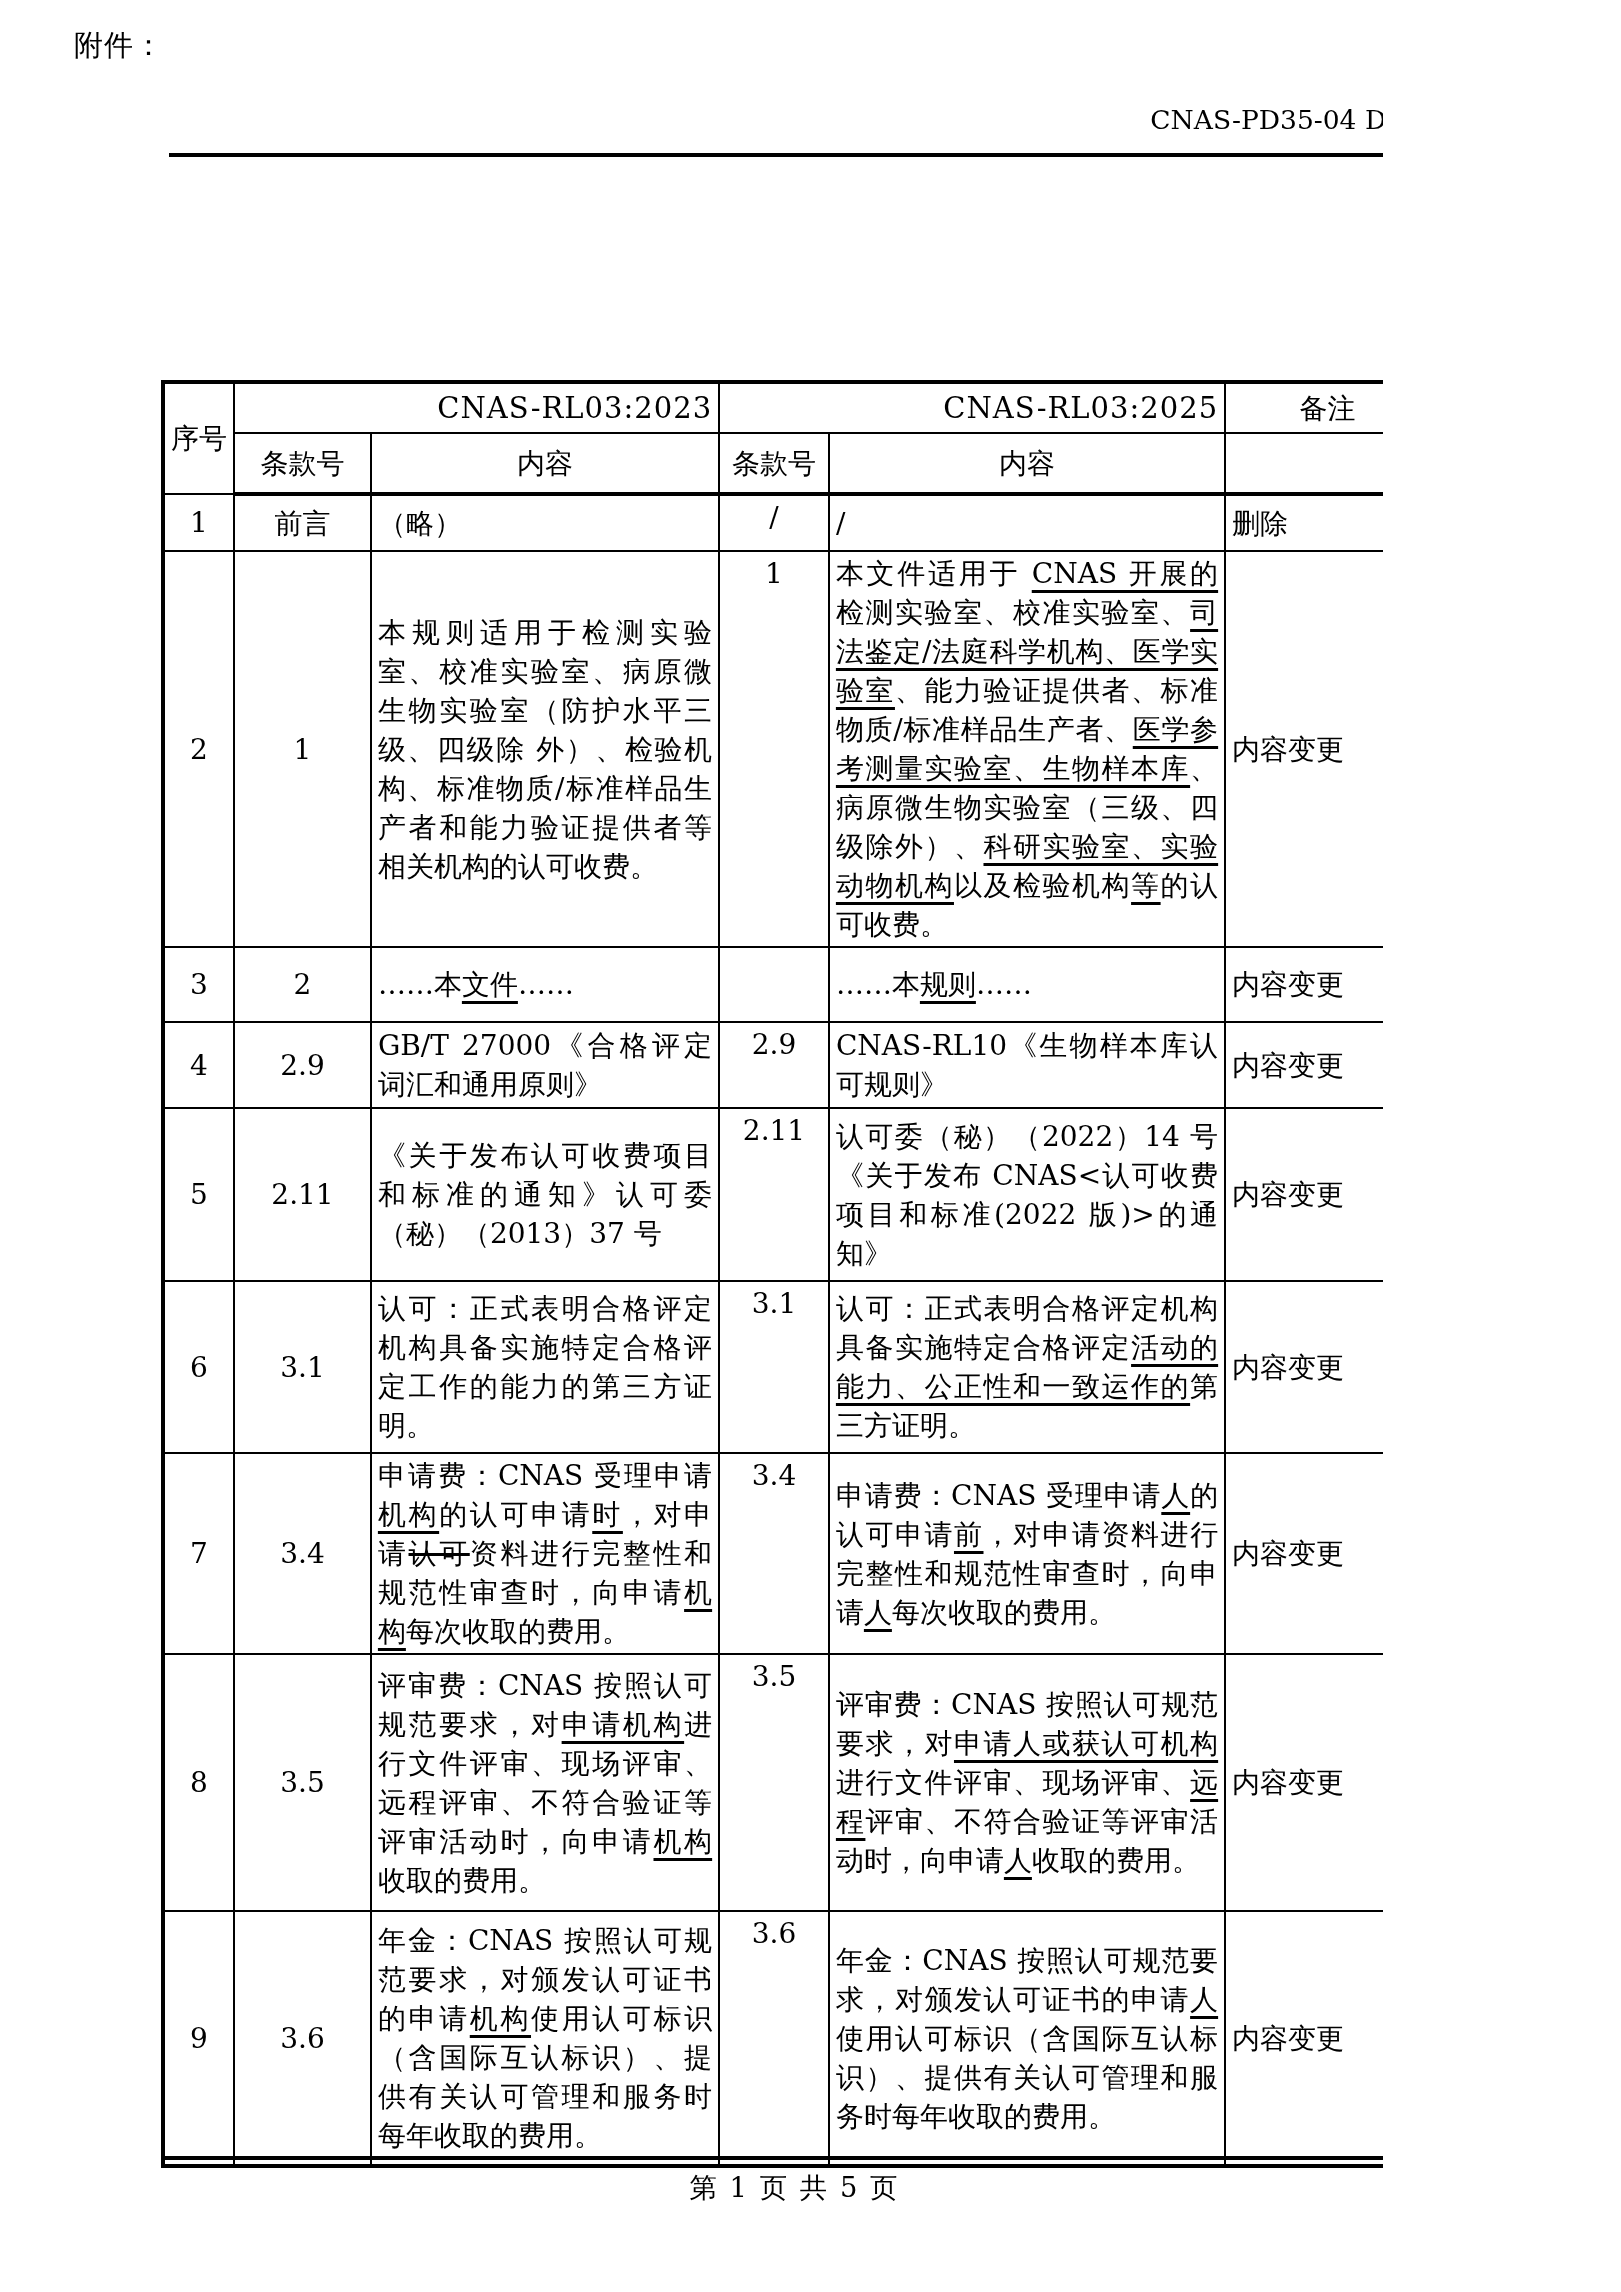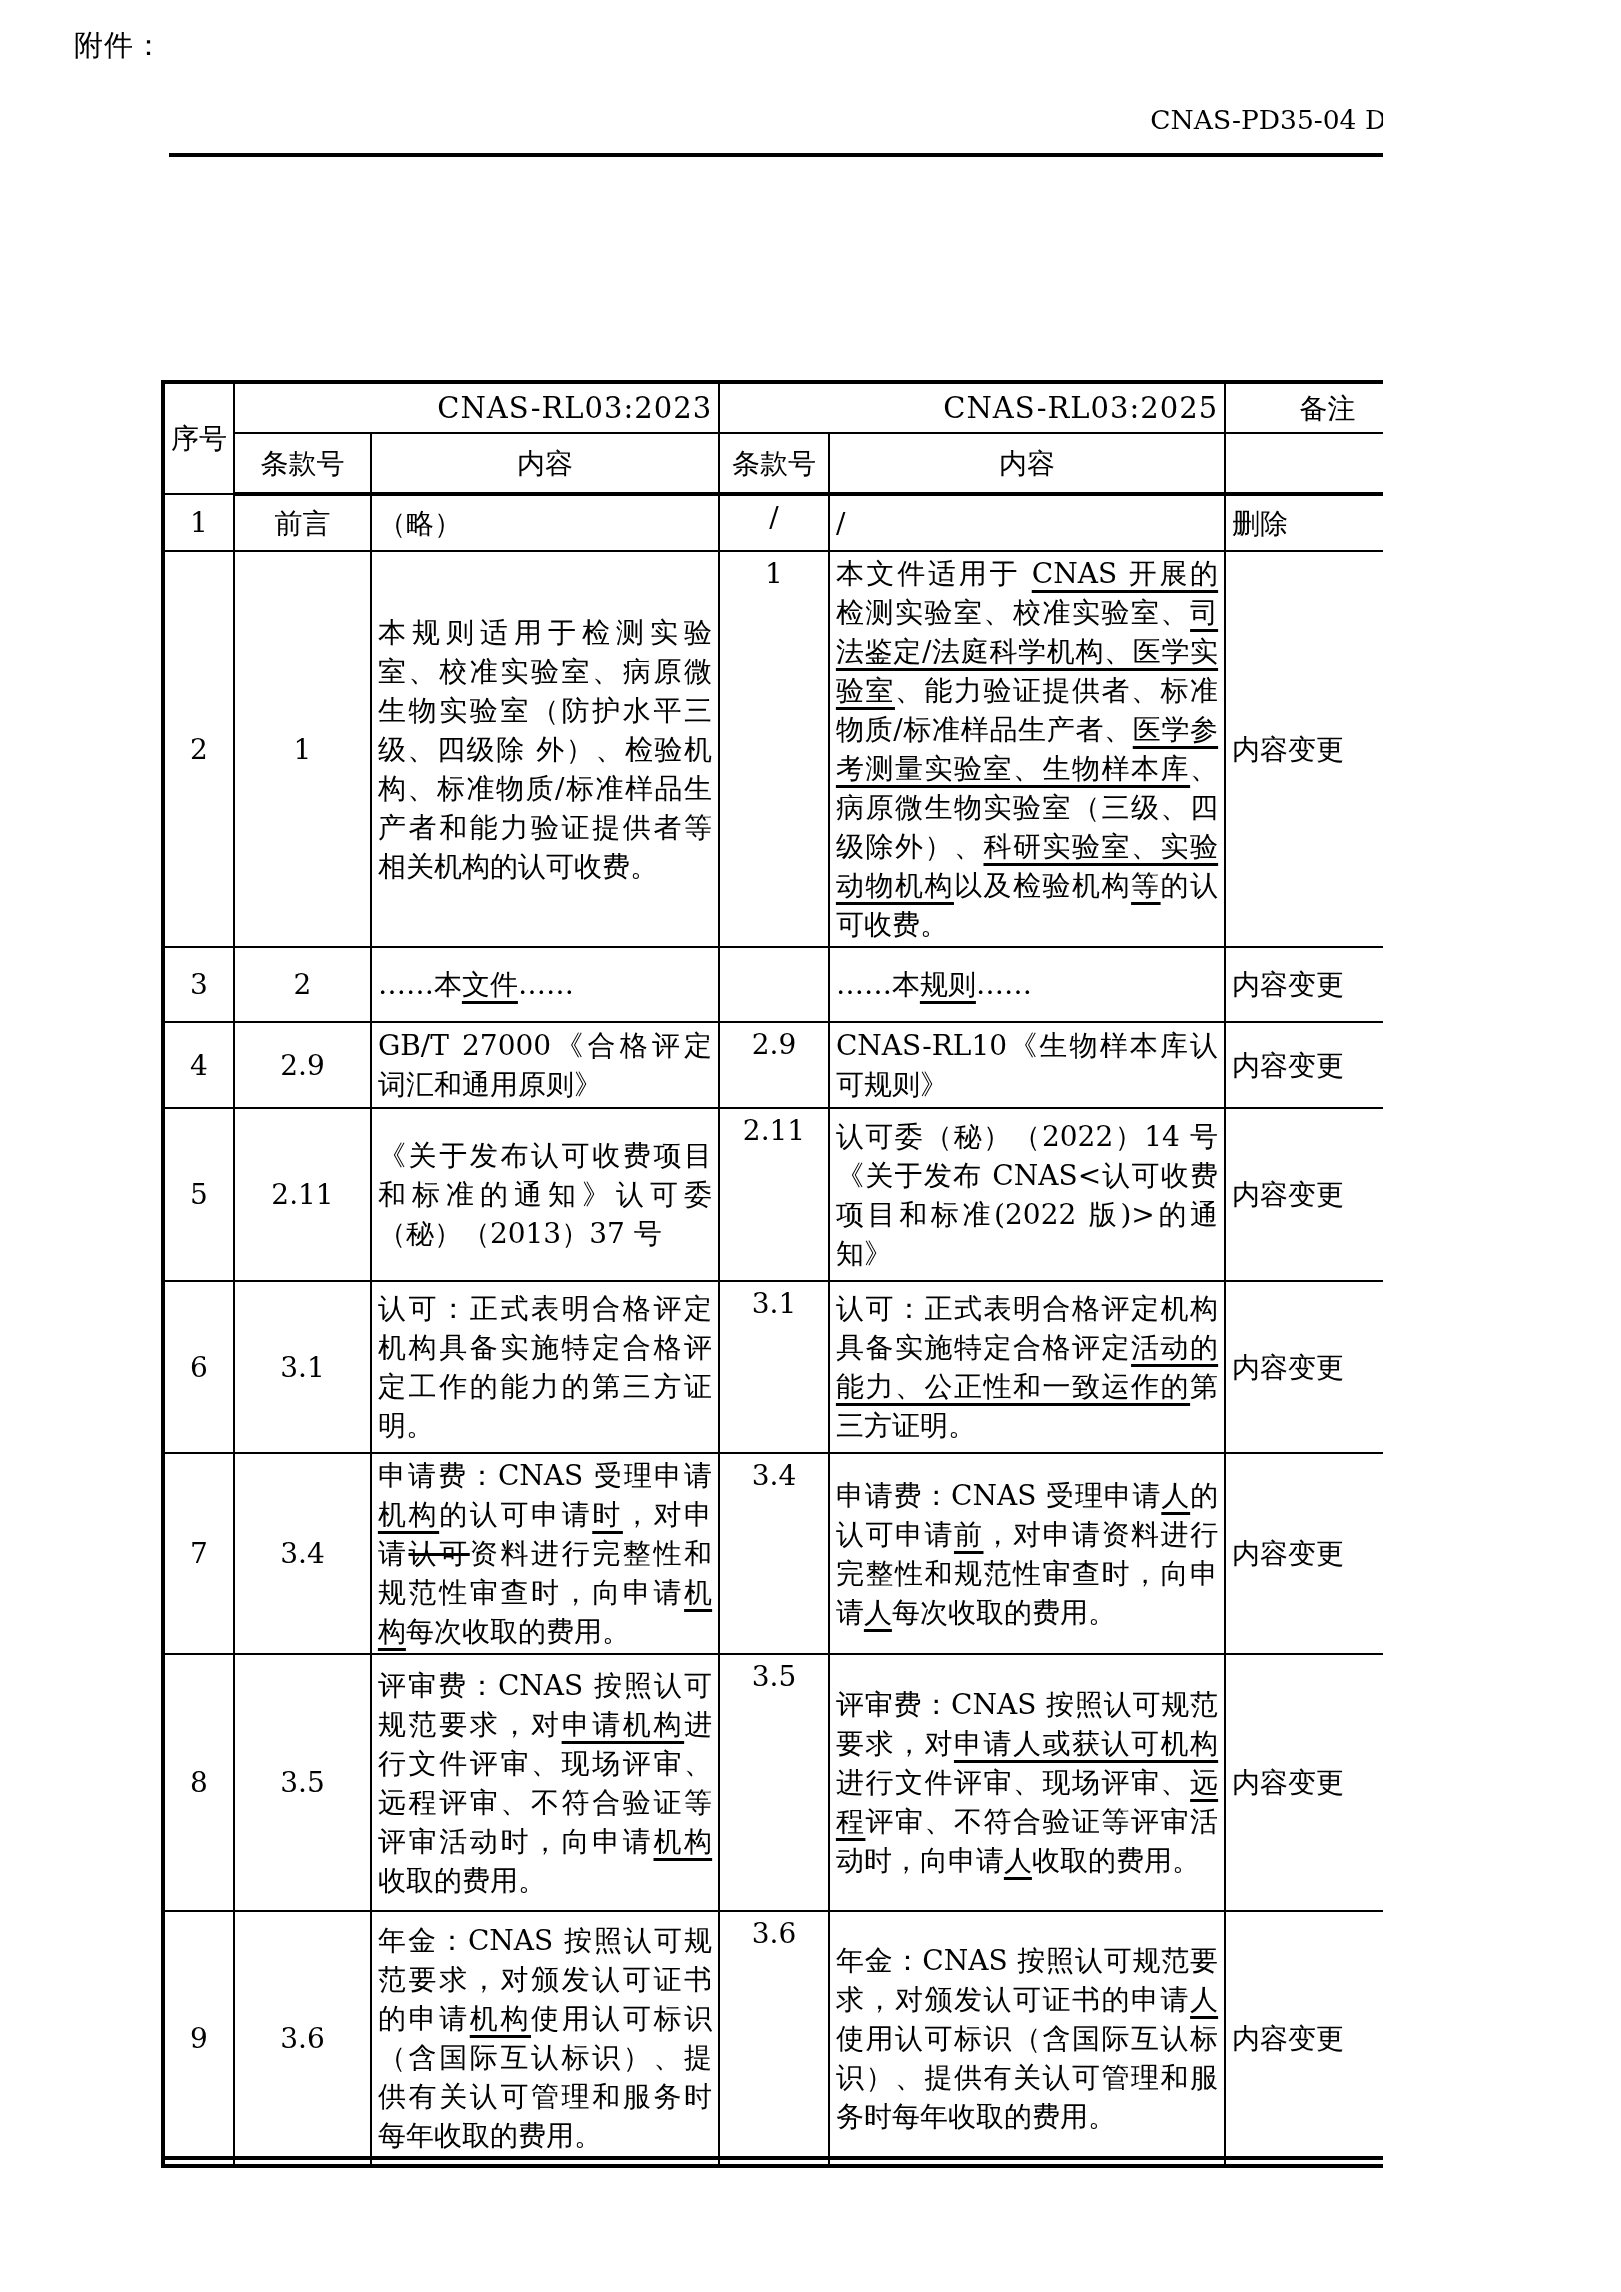--- a/index.html
+++ b/index.html
@@ -195,15 +195,16 @@
           <td class="td-clause">3.6</td>
           <td class="td-content td-content23">年金：CNAS 按照认可规范要求，对颁发认可证书的申请<span class="ins">机构</span>使用认可标识（含国际互认标识）、提供有关认可管理和服务时每年收取的费用。</td>
           <td class="td-clause td-clause25">3.6</td>
           <td class="td-content">年金：CNAS 按照认可规范要求，对颁发认可证书的申请<span class="ins">人</span>使用认可标识（含国际互认标识）、提供有关认可管理和服务时每年收取的费用。</td>
           <td class="td-remark">内容变更</td>
         </tr>
       </tbody>
   </table>
 
   <div class="footer-rule"></div>
+  <div class="page-number">第 1 页 共 5 页</div>
 
 </div>
 
 
 </body></html>

